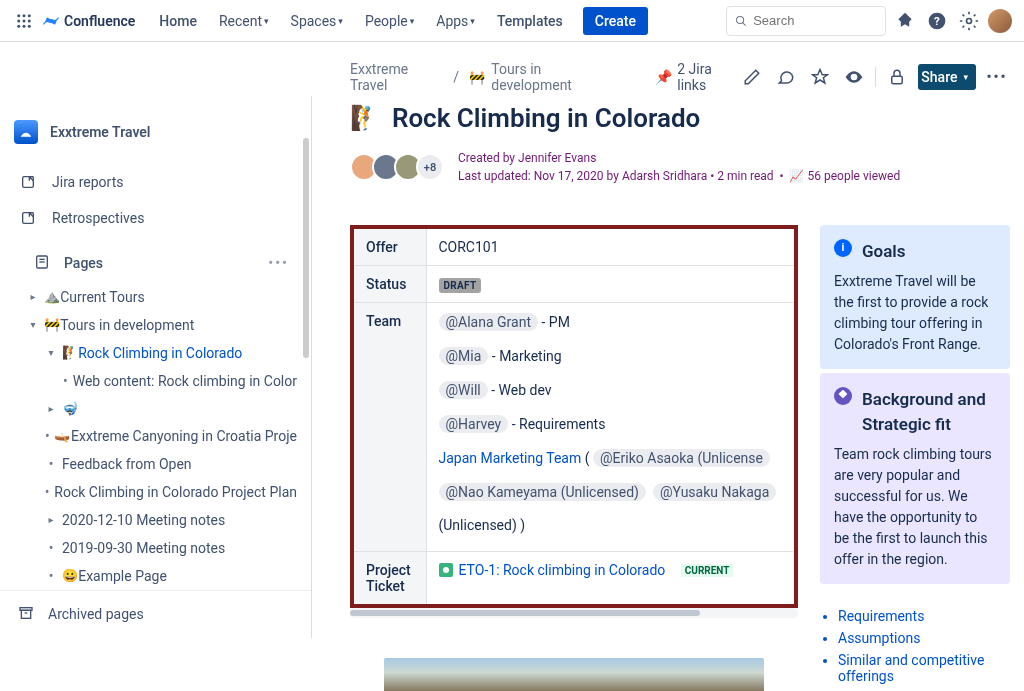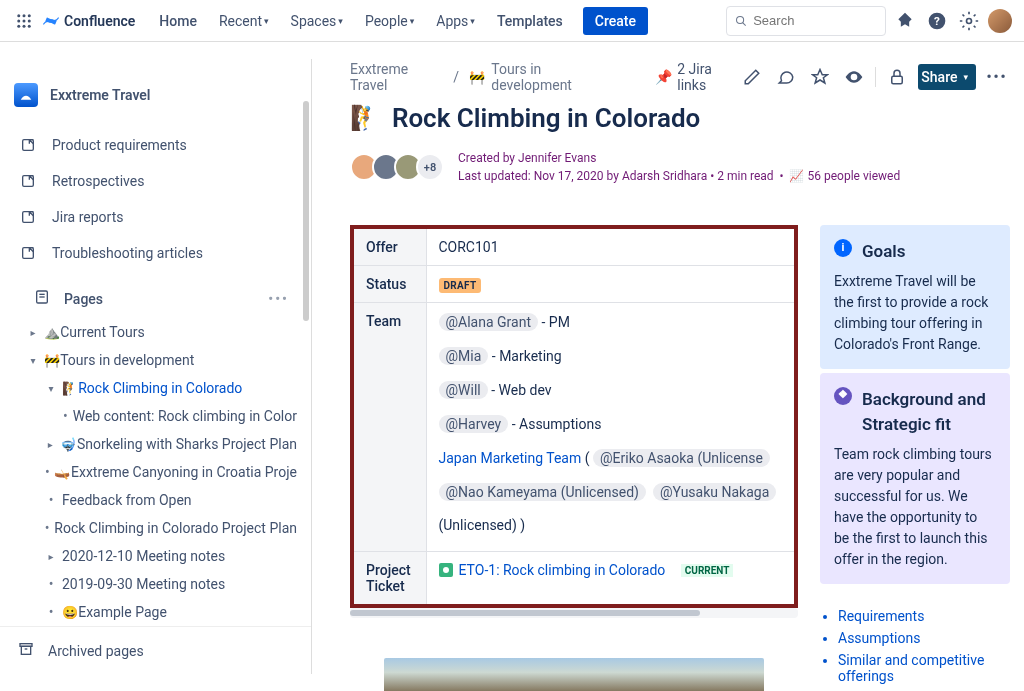--- a/index.html
+++ b/index.html
@@ -59,21 +59,21 @@
 .ppl-av:first-child { margin-left:0; }
 .av1{background:#e8a87c;} .av2{background:#6b778c;} .av3{background:#997;}
 .plus-badge { width:28px; height:28px; border-radius:50%; border:2px solid #fff; margin-left:-6px; background:#EBECF0; display:flex; align-items:center; justify-content:center; font-size:11px; color:#42526E; font-weight:600; }
 .byline-text { font-size: 12px; color: #701a75; line-height: 1.5; }
 .content-area { display:flex; gap: 22px; padding: 40px 14px 0 38px; }
 .left-col { flex: 1; min-width: 0; position:relative; }
 .right-col { width: 190px; flex-shrink:0; }
 .info-table { width: 100%; border-collapse: collapse; border: 4px solid #7f1d1d; }
 .info-table th, .info-table td { border: 1px solid #DFE1E6; padding: 10px 12px; text-align: left; font-size: 14px; vertical-align: top; }
 .info-table th { background: #F4F5F7; font-weight: 500; color: #172B4D; width: 74px; }
-.draft-lozenge { background: #fdba74; color: #172B4D; font-size: 10px; font-weight: 700; padding: 2px 5px; border-radius: 3px; letter-spacing: 0.3px; }
+.draft-lozenge { background: #a3a3a3; color: #172B4D; font-size: 10px; font-weight: 700; padding: 2px 5px; border-radius: 3px; letter-spacing: 0.3px; }
 .mention { background: #EBECF0; border-radius: 10px; padding: 1px 7px; color: #42526E; display: inline-block; margin-bottom: 8px; }
 .team-line { margin-bottom: 8px; }
 .link { color: #0052CC; cursor: pointer; }
 .ticket-row { display:flex; align-items:center; gap:6px; }
 .jira-ic { width: 14px; height: 14px; background: #36B37E; border-radius: 2px; display:inline-flex; align-items:center; justify-content:center; }
 .jira-ic::after{ content:""; width:6px;height:6px;border-radius:50%; background:#fff; }
 .current-lozenge { background: #E3FCEF; color: #006644; font-size:10px; font-weight:700; padding:1px 4px; border-radius:0; }
 .h-scrollbar { height: 10px; background:#F4F5F7; margin-top: 0; border-radius: 4px; position:relative; }
 .h-thumb { position:absolute; left:0; top:2px; height:6px; width:350px; background:#C1C7D0; border-radius:3px; }
 .panel { border-radius: 4px; padding: 14px 14px; margin-bottom: 4px; font-size: 14px; line-height: 1.5; }
@@ -171,49 +171,31 @@
       <div class="space-name">Exxtreme Travel</div>
     </div>
     <div class="side-links">
       <div class="side-link">
           <span class="sicon">
             <svg width="16" height="16" viewBox="0 0 24 24" fill="none" stroke="currentColor" stroke-width="2">
               <rect x="4" y="4" width="16" height="16" rx="2"></rect>
               <path d="M14 4l6 6M14 10V4h6"></path>
             </svg>
           </span>
-          <span>Product requirements</span>
+          <span>Jira reports</span>
         </div>
       <div class="side-link">
           <span class="sicon">
             <svg width="16" height="16" viewBox="0 0 24 24" fill="none" stroke="currentColor" stroke-width="2">
               <rect x="4" y="4" width="16" height="16" rx="2"></rect>
               <path d="M14 4l6 6M14 10V4h6"></path>
             </svg>
           </span>
           <span>Retrospectives</span>
         </div>
-      <div class="side-link">
-          <span class="sicon">
-            <svg width="16" height="16" viewBox="0 0 24 24" fill="none" stroke="currentColor" stroke-width="2">
-              <rect x="4" y="4" width="16" height="16" rx="2"></rect>
-              <path d="M14 4l6 6M14 10V4h6"></path>
-            </svg>
-          </span>
-          <span>Jira reports</span>
-        </div>
-      <div class="side-link">
-          <span class="sicon">
-            <svg width="16" height="16" viewBox="0 0 24 24" fill="none" stroke="currentColor" stroke-width="2">
-              <rect x="4" y="4" width="16" height="16" rx="2"></rect>
-              <path d="M14 4l6 6M14 10V4h6"></path>
-            </svg>
-          </span>
-          <span>Troubleshooting articles</span>
-        </div>
     </div>
     <div class="pages-header">
       <span class="sicon"><svg width="16" height="16" viewBox="0 0 24 24" fill="none" stroke="currentColor" stroke-width="2">
             <rect x="4" y="3" width="16" height="18" rx="2"></rect>
             <line x1="8" y1="8" x2="16" y2="8"></line>
             <line x1="8" y1="12" x2="16" y2="12"></line>
           </svg></span>
       <span>Pages</span>
       <span class="pages-dots">•••</span>
     </div>
@@ -233,21 +215,20 @@
           <span class="emoji-sm">🧗</span>
           <span>Rock Climbing in Colorado</span>
         </div>
       <div class="tree-row indent3">
           <span class="tree-dot">•</span>
           <span>Web content: Rock climbing in Color</span>
         </div>
       <div class="tree-row indent2">
           <span class="tree-chev">▸</span>
           <span class="emoji-sm">🤿</span>
-          <span>Snorkeling with Sharks Project Plan</span>
         </div>
       <div class="tree-row indent2">
           <span class="tree-dot">•</span>
           <span class="emoji-sm">🛶</span>
           <span>Exxtreme Canyoning in Croatia Proje</span>
         </div>
       <div class="tree-row indent2">
           <span class="tree-dot">•</span>
           <span>Feedback from Open</span>
         </div>
@@ -359,21 +340,21 @@
           <tr>
                 <th>Status</th>
                 <td><span class="draft-lozenge">DRAFT</span></td>
               </tr>
           <tr>
                 <th>Team</th>
             <td>
               <div class="team-line"><span class="mention">@Alana Grant</span><span> - PM</span></div>
               <div class="team-line"><span class="mention">@Mia</span><span> - Marketing</span></div>
               <div class="team-line"><span class="mention">@Will</span><span> - Web dev</span></div>
-              <div class="team-line"><span class="mention">@Harvey</span><span> - Assumptions</span></div>
+              <div class="team-line"><span class="mention">@Harvey</span><span> - Requirements</span></div>
               <div class="team-line"><span class="link">Japan Marketing Team</span> ( <span class="mention">@Eriko Asaoka (Unlicense</span></div>
               <div class="team-line"><span class="mention">@Nao Kameyama (Unlicensed)</span>&nbsp;&nbsp;<span class="mention">@Yusaku Nakaga</span></div>
               <div class="team-line"><span>(Unlicensed)  )</span></div>
             </td>
           </tr>
           <tr>
                 <th>Project Ticket</th>
             <td>
                   <div class="ticket-row"><span class="jira-ic"></span><span class="link">ETO-1: Rock climbing in Colorado</span>&nbsp;<span class="current-lozenge">CURRENT</span></div>
                 </td>

